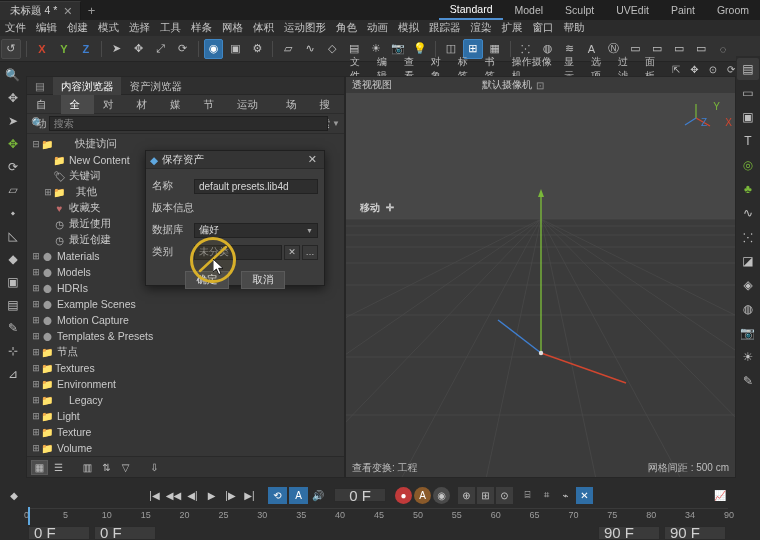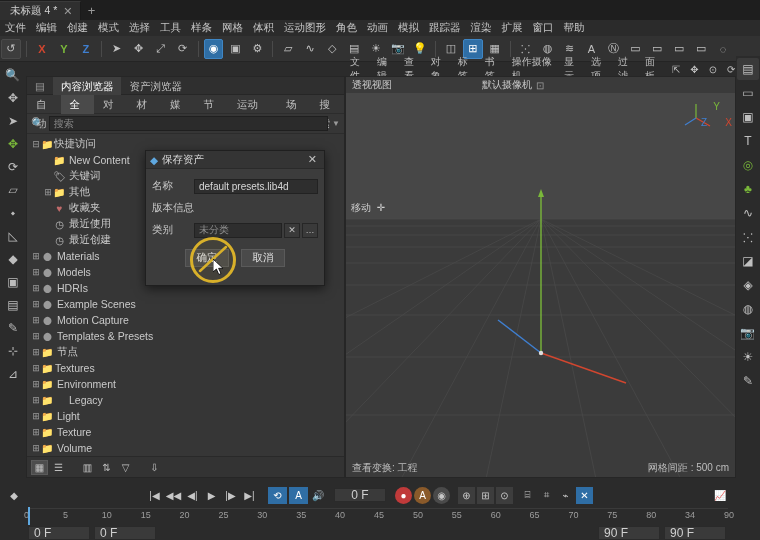--- a/index.html
+++ b/index.html
@@ -163,21 +163,21 @@
   .tlb { width: 17px; height: 17px; display:flex; align-items:center; justify-content:center; color:#c6c6c6; font-size:10px; margin: 0 1px;}
   .tlb.round { border-radius: 50%; }
   .ruler {
     position: absolute; top: 28px; left: 28px; width: 700px; height: 16px;
     border-top: 1px solid #3a3a3a;
   }
   .tick { position: absolute; top: 1px; font-size: 9px; color: #9d9d9d; }
   .tl-fields { position: absolute; top: 45px; left: 0; width: 736px; height: 15px; display: flex; align-items: center; }
   .tl-field {
     height: 14px; background: #3a3a3a; border: 1px solid #2a2a2a;
-    font-size: 12px; color: #d0d0d0; display: flex; align-items: center; padding: 0 5px;
+    font-size: 15px; color: #d0d0d0; display: flex; align-items: center; padding: 0 5px;
   }
 
   
   .dialog {
     position: absolute; top: 150px; left: 145px; width: 180px; height: 136px;
     background: #3c3c3c; border: 1px solid #1f1f1f;
     box-shadow: 0 3px 10px rgba(0,0,0,0.55);
     z-index: 50;
   }
   .dlg-title {
@@ -218,20 +218,28 @@
 <body>
 
 <div id="app">
 
   <div class="titlebar">
     <div class="tab">
       <span>未标题 4 *</span>
       <span class="x">✕</span>
     </div>
     <div class="tab-plus">+</div>
+    <div class="tb-right">
+      <div class="tb-mode active">Standard</div>
+      <div class="tb-mode">Model</div>
+      <div class="tb-mode">Sculpt</div>
+      <div class="tb-mode">UVEdit</div>
+      <div class="tb-mode">Paint</div>
+      <div class="tb-mode">Groom</div>
+    </div>
   </div>
 
   <div class="menubar">
     <span class="mi">文件</span>
     <span class="mi">编辑</span>
     <span class="mi">创建</span>
     <span class="mi">模式</span>
     <span class="mi">选择</span>
     <span class="mi">工具</span>
     <span class="mi">样条</span>
@@ -364,36 +372,36 @@
     <div class="searchrow">
       <span style="color:#9a9a9a;">🔍</span>
       <div class="searchbox">搜索</div>
       <span style="color:#9a9a9a;font-size:8px;">▼</span>
     </div>
     <div class="tree">
 
     <div class="trow" style="padding-left: 4px;">
           <span class="tw">⊟</span>
           <span class="ticon" style="color: rgb(200, 164, 74);">📁</span>
-          <span style="margin-left: 0;">快捷访问</span>
+          <span style="margin-left: 21px;">快捷访问</span>
         </div>
         <div class="trow" style="padding-left: 16px;">
           <span class="tw"></span>
           <span class="ticon" style="color: rgb(200, 164, 74);">📁</span>
           <span style="margin-left: 3px;">New Content</span>
         </div>
         <div class="trow" style="padding-left: 16px;">
           <span class="tw"></span>
           <span class="ticon">🏷</span>
           <span style="margin-left: 3px;">关键词</span>
         </div>
         <div class="trow" style="padding-left: 16px;">
           <span class="tw">⊞</span>
           <span class="ticon" style="color: rgb(200, 164, 74);">📁</span>
-          <span style="margin-left: 3px;">其他</span>
+          <span style="margin-left: 10px;">其他</span>
         </div>
         <div class="trow" style="padding-left: 16px;">
           <span class="tw"></span>
           <span class="ticon" style="color: rgb(192, 106, 106);">♥</span>
           <span style="margin-left: 3px;">收藏夹</span>
         </div>
         <div class="trow" style="padding-left: 16px;">
           <span class="tw"></span>
           <span class="ticon">◷</span>
           <span style="margin-left: 3px;">最近使用</span>
@@ -527,21 +535,21 @@
         <line x1="0" y1="0" x2="-11" y2="7" stroke="#3f7fd0" stroke-width="1.2"></line>
       </g>
     </svg>
 
     <div class="vp-header">
       <span>透视视图</span>
       <span style="margin-left:90px">默认摄像机</span>
       <span style="margin-left:4px;color:#9a9a9a">⊡</span>
     </div>
 
-    <div class="vp-label" style="left:5px; top:124px;">
+    <div class="vp-label" style="left:14px; top:124px;font-weight:bold;">
       <span>移动</span>
       <span style="margin-left:3px;">✛</span>
     </div>
 
     <div class="vp-label" style="right:15px; top:24px; color:#7ab83a;">Y</div>
     <div class="vp-label" style="right:3px; top:40px; color:#d1462f;">X</div>
     <div class="vp-label" style="right:28px; top:40px; color:#3f7fd0;">Z</div>
 
     <div class="vp-status">查看变换: 工程</div>
     <div class="vp-status-r">网格间距 : 500 cm</div>
@@ -624,20 +632,27 @@
     </div>
     <div class="dlg-body">
       <div class="frow">
         <span class="flabel">名称</span>
         <span class="finput">default presets.lib4d</span>
       </div>
       <div class="frow">
         <span class="flabel">版本信息</span>
       </div>
       <div class="frow">
+        <span class="flabel">数据库</span>
+        <span class="fselect">
+          <span>偏好</span>
+          <span class="arr">▼</span>
+        </span>
+      </div>
+      <div class="frow">
         <span class="flabel">类别</span>
         <span class="fselect">
           <span style="color:#8f8f8f;">未分类</span>
         </span>
         <span class="fsmall">✕</span>
         <span class="fsmall">…</span>
       </div>
       <div class="dlg-btns">
         <div class="dbtn">确定</div>
         <div class="dbtn">取消</div>

